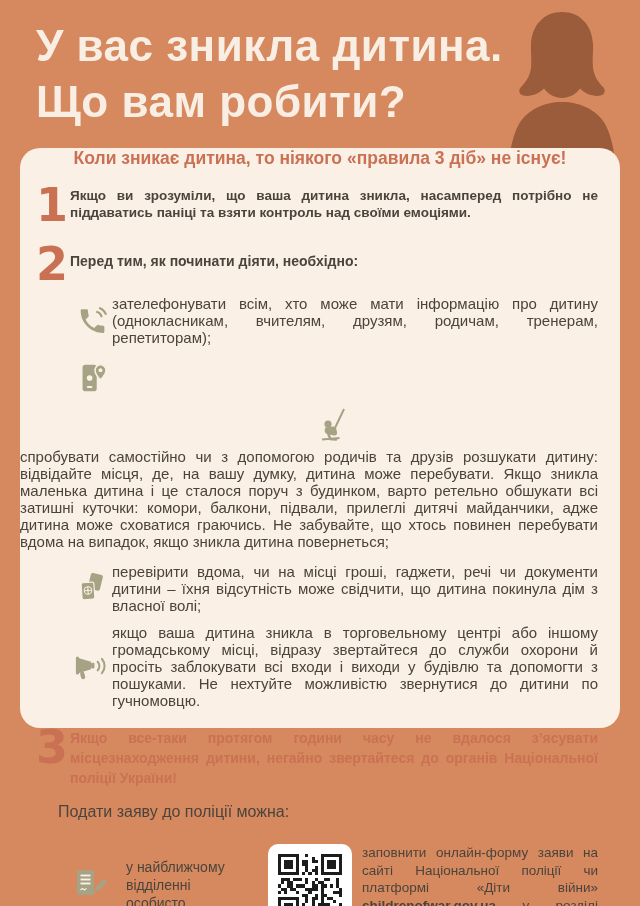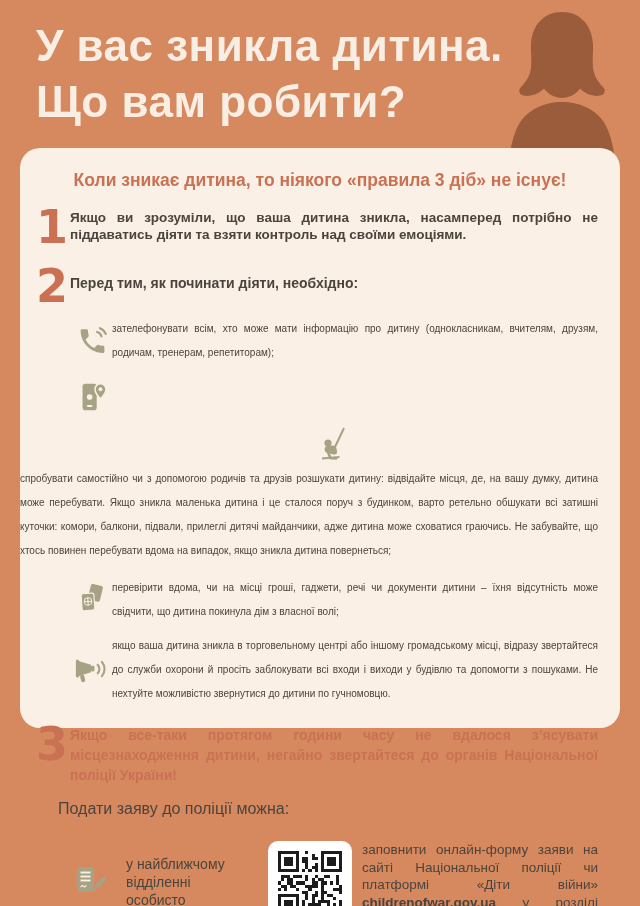--- a/index.html
+++ b/index.html
@@ -12,21 +12,21 @@
   .header-title{
     position:absolute;left:36px;top:18px;z-index:1;
     font-size:44px;font-weight:800;line-height:56px;letter-spacing:.5px;
     color:var(--title,#f8eee3);
   }
   .silhouette{position:absolute;left:488px;top:4px;width:148px;height:168px;z-index:0;}
   .silhouette svg{display:block;width:100%;height:100%;}
   .card{
     position:absolute;left:20px;top:148px;width:600px;height:580px;z-index:2;
     background:var(--card,#faf0e6);border-radius:20px;
-    box-sizing:border-box;padding-top:22px;
+    box-sizing:border-box;
   }
   .headline{
     text-align:center;font-size:17.5px;font-weight:bold;
     color:var(--accent,#cb7355);padding:0 30px;
   }
   .step{display:flex;align-items:flex-start;padding:0 22px 0 16px;}
   .num{
     flex:0 0 34px;width:34px;
     font-family:"DejaVu Sans", sans-serif;font-weight:bold;
     font-size:46px;line-height:.95;color:var(--accent,#cb7355);
@@ -34,21 +34,21 @@
   .step .txt{
     flex:1;margin:0;font-size:13.5px;line-height:17px;text-align:justify;
     font-weight:bold;color:var(--text,#4b443c);padding-top:3px;
   }
   .step1{margin-top:15px;}
   .step2{margin-top:15px;}
   .step2 .txt{font-size:14px;padding-top:10px;text-align:left;}
   .bullets{margin-top:5px;}
   .bullet{display:flex;align-items:center;padding-right:22px;}
   .bullet .ic{flex:0 0 40px;margin-left:52px;display:flex;justify-content:center;}
-  .bullet p{flex:1;margin:0;font-size:10px;line-height:24px;text-align:justify;color:var(--text,#4b443c);}
+  .bullet p{flex:1;margin:0;font-size:15px;line-height:17px;text-align:justify;color:var(--text,#4b443c);}
   .b1{margin-top:9px;} .b2{margin-top:13px;} .b3{margin-top:11px;flex-direction:column;}
   .b4{margin-top:13px;} .b5{margin-top:10px;}
   .step3{margin-top:17px;}
   .step3 .txt{color:var(--accent,#cb7355);font-size:14px;line-height:20px;padding-top:2px;}
   .report-intro{margin:15px 22px 0 38px;font-size:16px;color:var(--text,#4b443c);}
   .bottom{display:flex;align-items:flex-start;margin:23px 22px 0 52px;}
   .options{flex:0 0 184px;margin-right:12px;}
   .option{display:flex;align-items:center;}
   .option .ic{flex:0 0 40px;display:flex;justify-content:flex-start;}
   .option p{flex:1;margin:14px;font-size:14px;line-height:18px;color:var(--text,#4b443c);}
@@ -81,21 +81,21 @@
     <path class="sil-fill" d="M74,94 C56,94 39,102 31,116 C25,127 21.5,142 20.5,160 L127.5,160 C126.5,142 123,127 117,116 C109,102 92,94 74,94 Z"></path>
   </svg>
 </div>
 
 <div class="card">
 
   <div class="headline">Коли зникає дитина, то ніякого «правила 3 діб» не існує!</div>
 
   <div class="step step1">
     <div class="num">1</div>
-    <p class="txt">Якщо ви зрозуміли, що ваша дитина зникла, насамперед потрібно не піддаватись діяти та взяти контроль над своїми емоціями.</p>
+    <p class="txt">Якщо ви зрозуміли, що ваша дитина зникла, насамперед потрібно не піддаватись паніці та взяти контроль над своїми емоціями.</p>
   </div>
 
   <div class="step step2">
     <div class="num">2</div>
     <p class="txt">Перед тим, як починати діяти, необхідно:</p>
   </div>
 
   <div class="bullets">
 
     <div class="bullet b1">

